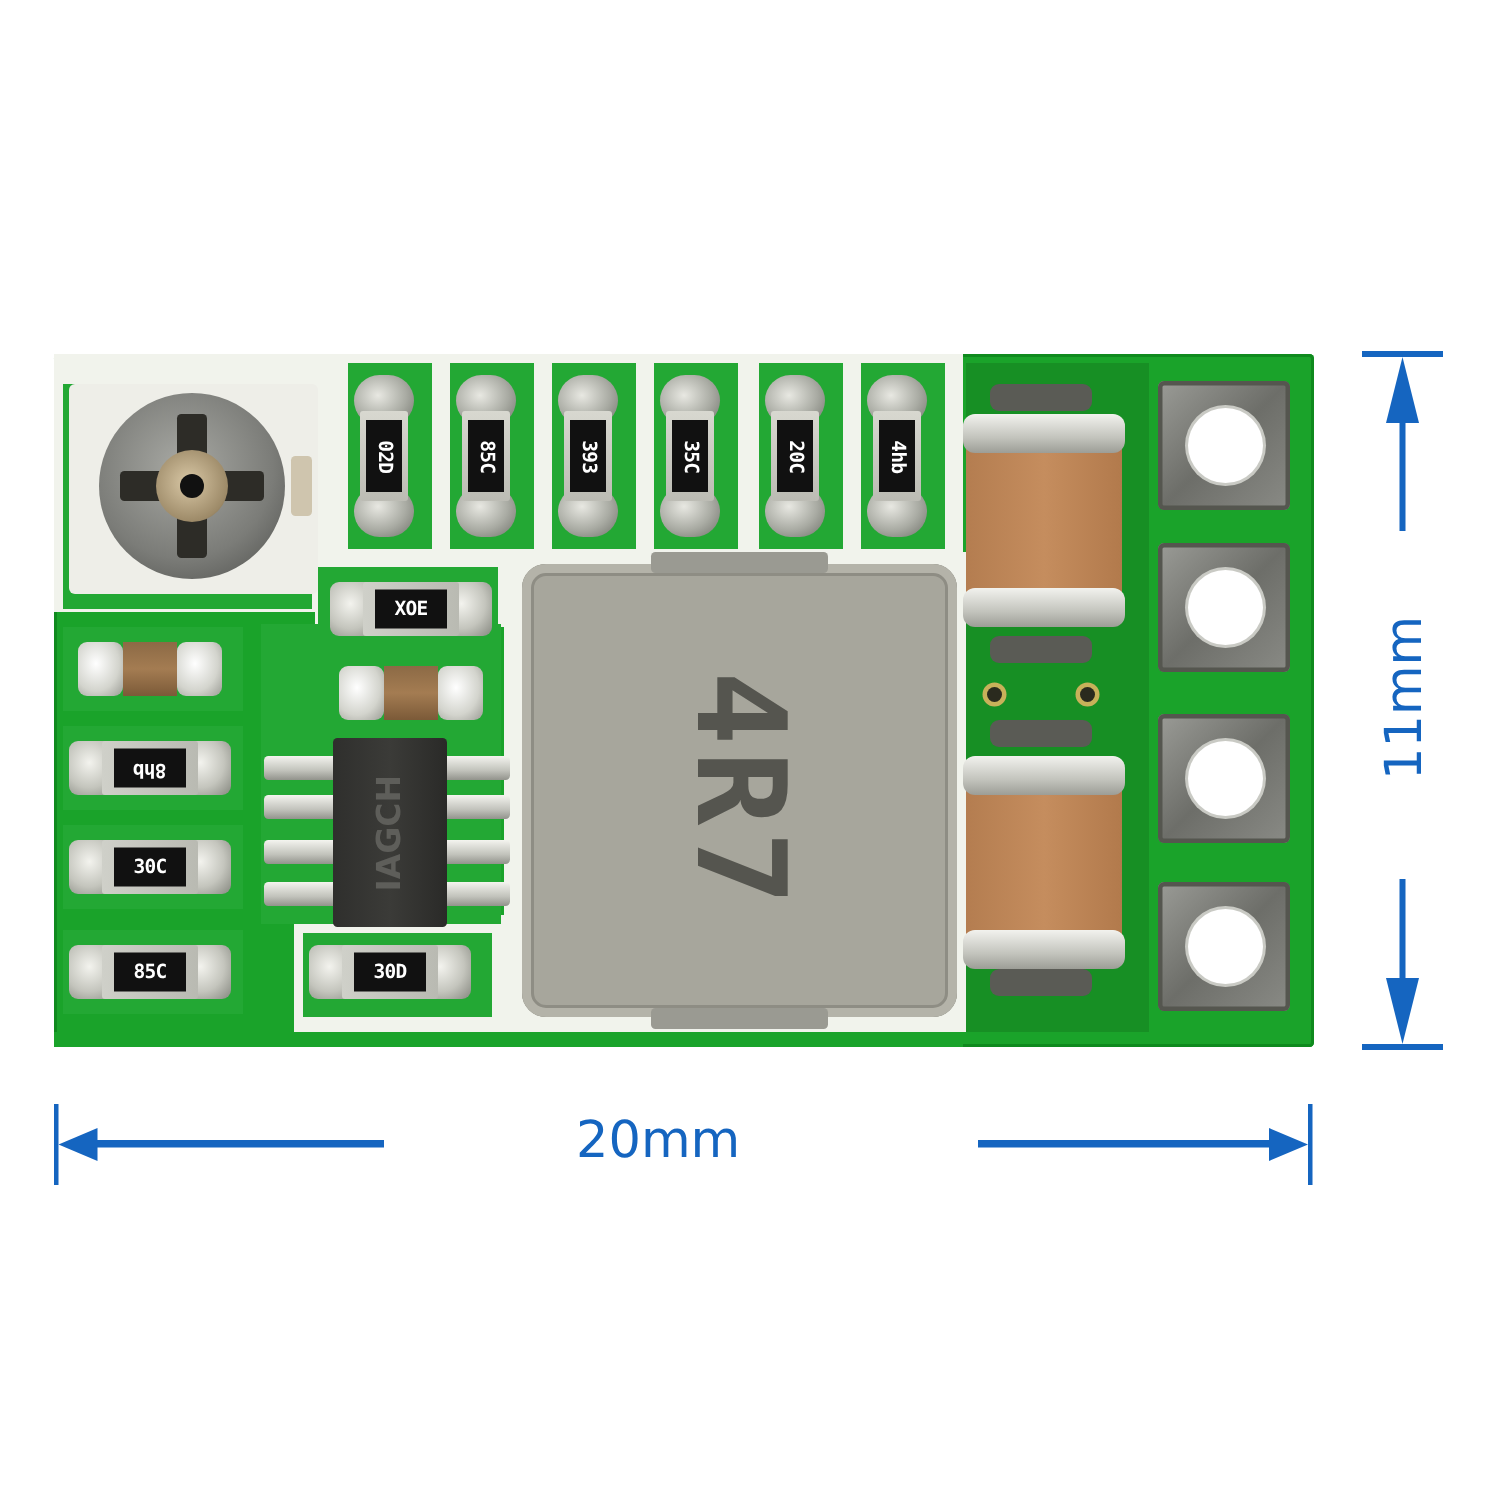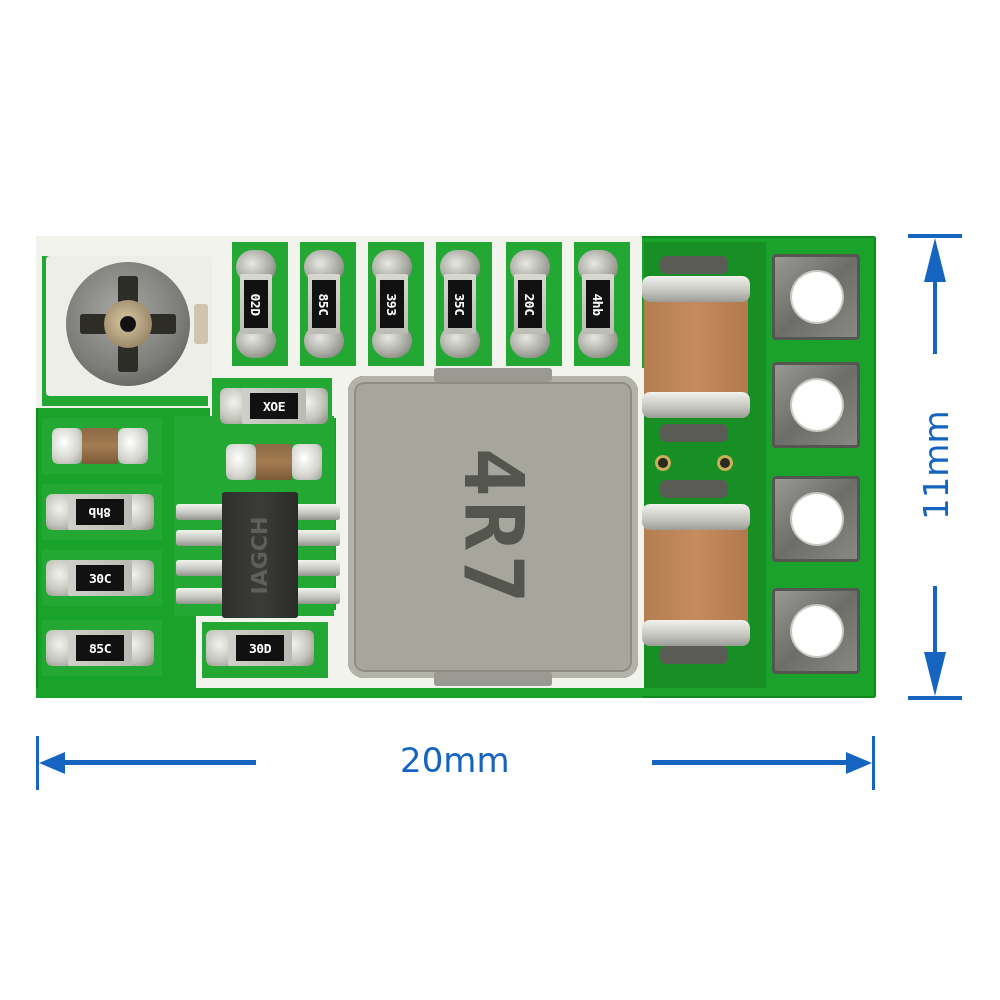--- a/index.html
+++ b/index.html
@@ -305,21 +305,21 @@
 <div class="hpad" style="top:588px;">
     <div class="hole"></div>
   </div>
 
 <div class="dim-line" style="left:36px; top:736px; width:3px; height:54px;"></div>
 <div class="dim-line" style="left:872px; top:736px; width:3px; height:54px;"></div>
 <div class="arrow-left" style="left:39px; top:752px;"></div>
 <div class="dim-line" style="left:60px; top:760px; width:196px; height:5px;"></div>
 <div class="dim-line" style="left:652px; top:760px; width:196px; height:5px;"></div>
 <div class="arrow-right" style="left:846px; top:752px;"></div>
-<div class="dim-label" style="left:400px; top:740px;">20mm</div>
+<div class="dim-label" style="left:384px; top:740px;">20mm</div>
 
 <div class="dim-line" style="left:908px; top:234px; width:54px; height:4px;"></div>
 <div class="dim-line" style="left:908px; top:696px; width:54px; height:4px;"></div>
 <div class="arrow-up" style="left:924px; top:238px;"></div>
 <div class="dim-line" style="left:933px; top:280px; width:4px; height:74px;"></div>
 <div class="dim-line" style="left:933px; top:586px; width:4px; height:72px;"></div>
 <div class="arrow-down" style="left:924px; top:652px;"></div>
 <div class="dim-label" style="left:886px; top:450px; transform: rotate(-90deg); transform-origin: center; width:100px; text-align:center;">11mm</div>
 
 </body></html>

